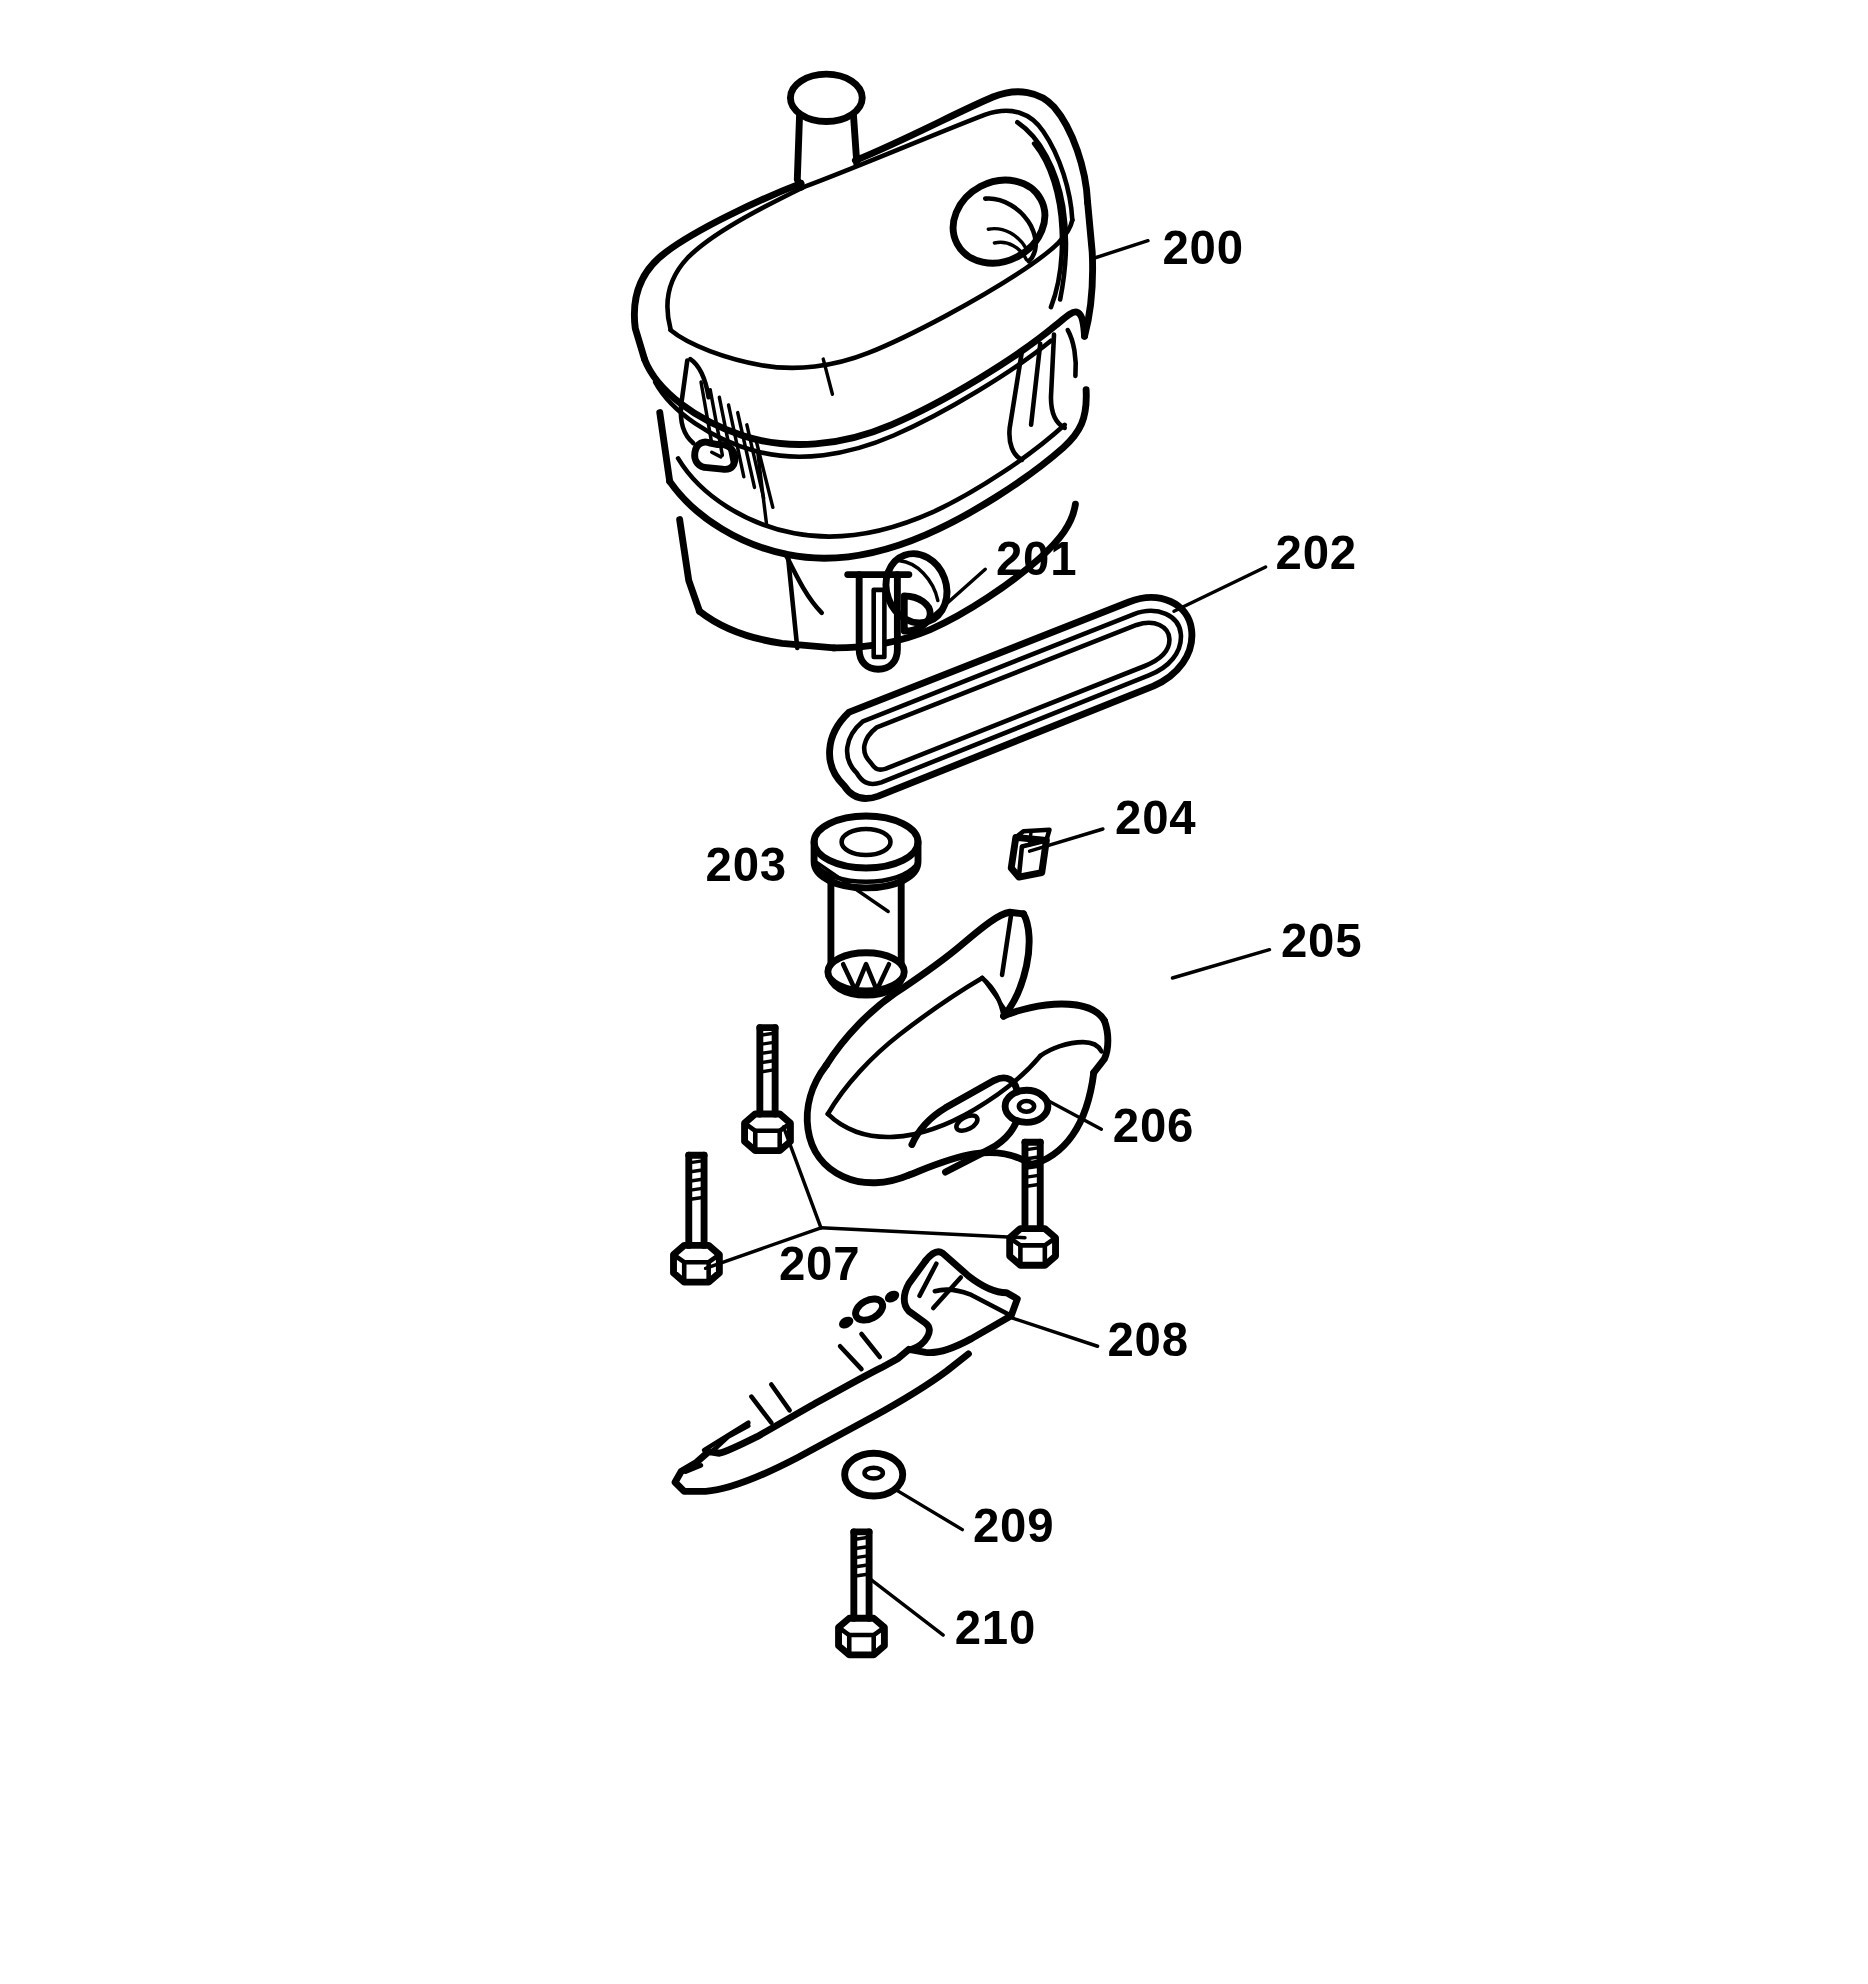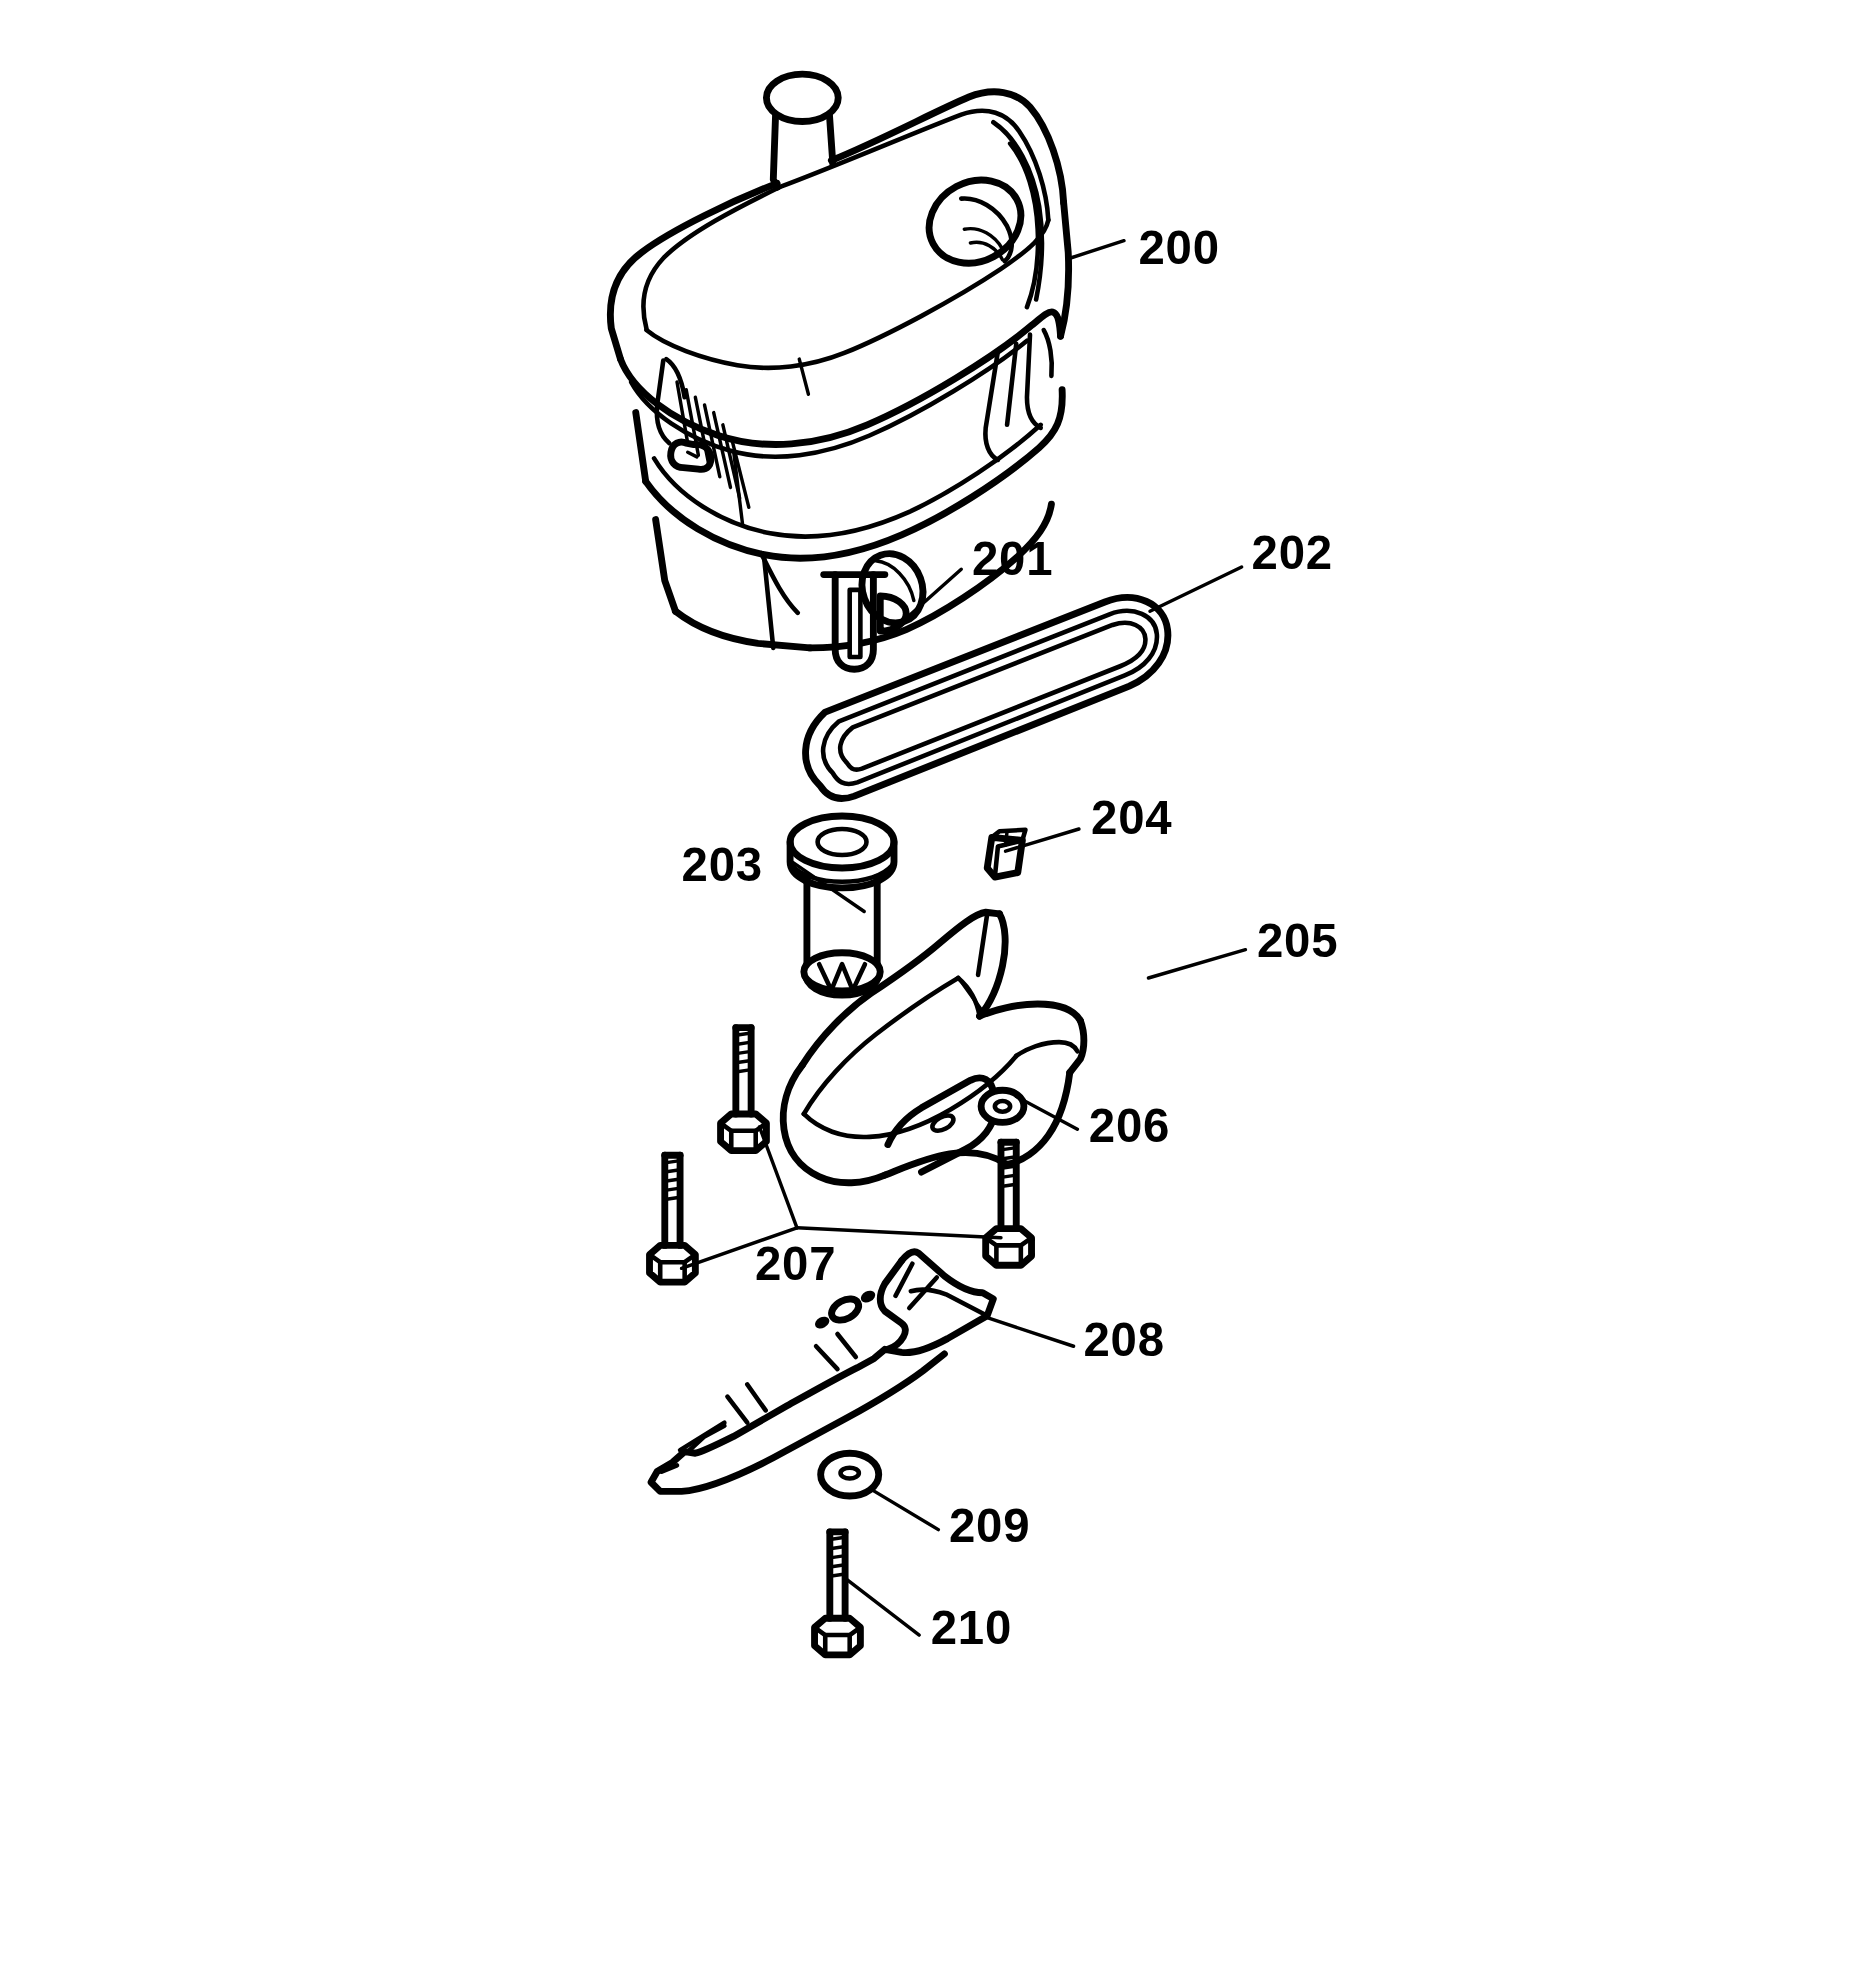--- a/index.html
+++ b/index.html
@@ -12,20 +12,21 @@
     width: 1869px;
     height: 1985px;
     font-family: "Liberation Sans", sans-serif;
     overflow: hidden;
   }
   #diagram-root {
     position: relative;
     width: 1546px;
     height: 1985px;
     background: #ffffff;
+    margin-left: 24px;
   }
   #parts-svg {
     display: block;
     width: 1869px;
     height: 1985px;
   }
   .ln {
     fill: none;
     stroke: #000000;
     stroke-linecap: round;

